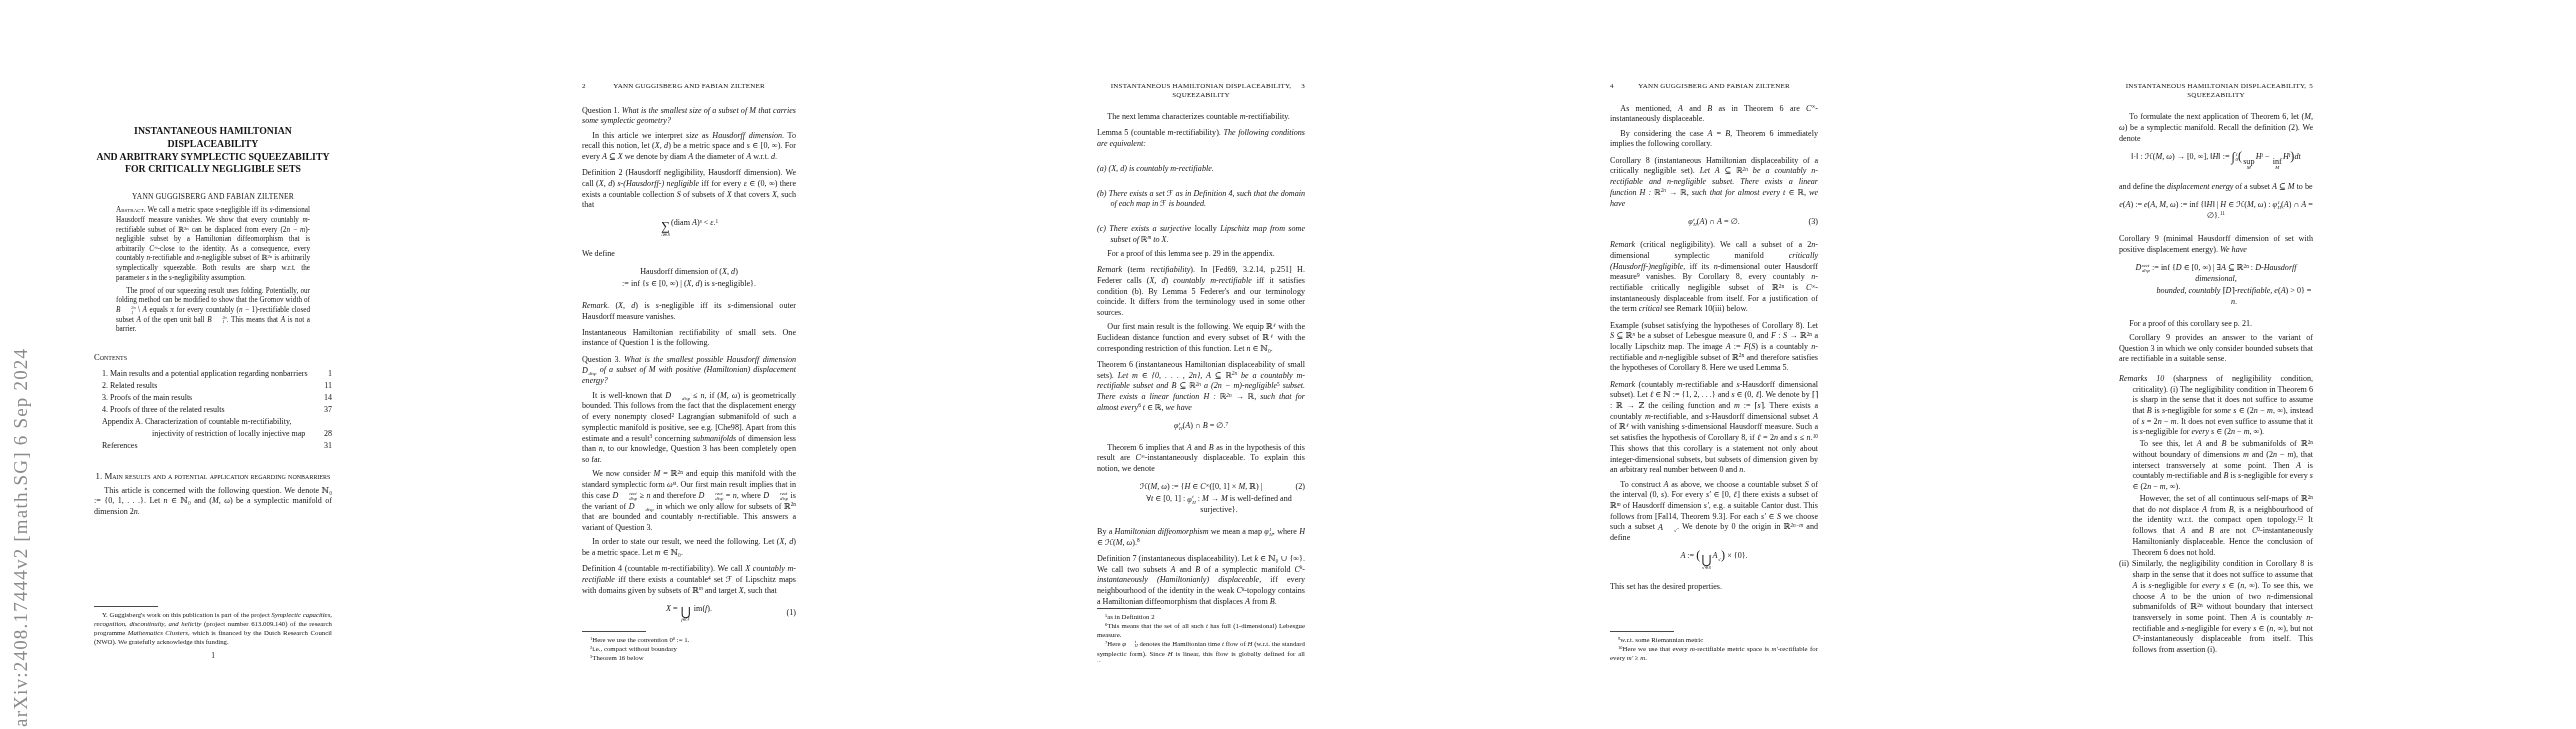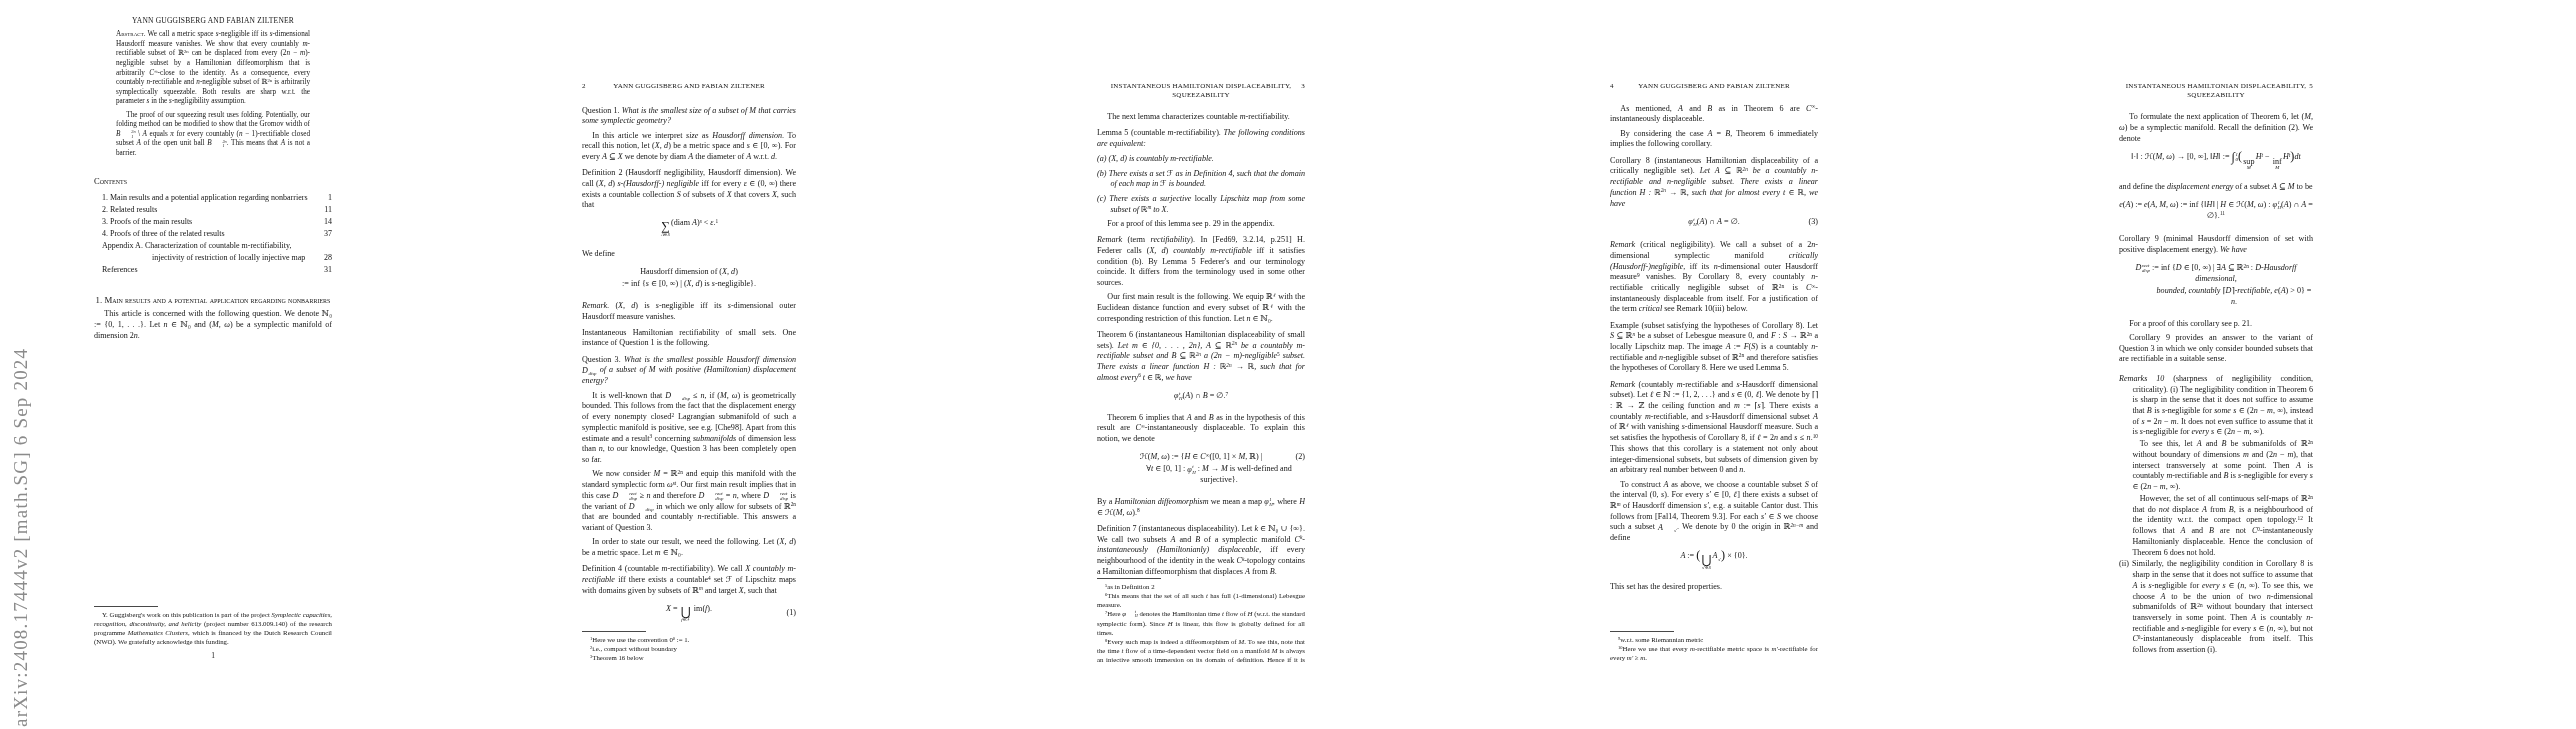--- a/index.html
+++ b/index.html
@@ -27,21 +27,21 @@
   .tochead{margin-top:17px;font-variant:small-caps;font-size:8.5px;}
   .toc{margin-top:5.5px;font-size:8px;line-height:12px;}
   .toc-row{display:flex;}
   .toc-label{flex:1;padding-left:58px;text-indent:-50px;text-align:left;}
   .toc-page{align-self:flex-end;padding-left:3.6px;}
   .sec{margin-top:18px;text-align:center;font-variant:small-caps;font-size:8.8px;line-height:12px;}
 
   .p{margin-top:3.6px;text-indent:10.3px;}
   .p.noind{text-indent:0;}
   .p.thm{margin-top:5.5px;}
-  .p.item{padding-left:13.4px;text-indent:-13.4px;margin-top:4px;}
+  .p.item{padding-left:13.4px;text-indent:-13.4px;margin-top:14px;}
   .p.rem-lead{padding-left:13.4px;text-indent:-13.4px;margin-top:9px;}
   .p.rem-body{padding-left:13.4px;text-indent:7.3px;margin-top:1.2px;}
   .p.rem-item{padding-left:13.4px;text-indent:-13.4px;margin-top:1.2px;}
 
   .eq{margin:5.5px 0 5.5px 0;text-align:center;text-indent:0;}
   .eqline{position:relative;margin:1.8px 0;}
   .eqline .tag{position:absolute;right:0;top:50%;transform:translateY(-50%);}
   .eqi2{padding-left:36px;}
 
   .fnrule{border-top:0.6px solid #484848;width:64px;margin:6px 0 3px 0;}
@@ -64,20 +64,25 @@
   .rop .intch{font-size:155%;vertical-align:-0.15em;}
   .sswrap{display:inline-block;font-size:60%;line-height:1.08;text-align:left;vertical-align:-0.42em;margin-left:0.6px;font-style:italic;}
   .sswrap .sst,.sswrap .ssb{display:block;}
 </style>
 </head>
 <body>
 
 <div id="canvas">
   <div class="watermark">arXiv:2408.17444v2  [math.SG]  6 Sep 2024</div>
   <div class="page" id="p1">
+      <div class="title">
+        <div>INSTANTANEOUS HAMILTONIAN DISPLACEABILITY</div>
+        <div>AND ARBITRARY SYMPLECTIC SQUEEZABILITY</div>
+        <div>FOR CRITICALLY NEGLIGIBLE SETS</div>
+      </div>
       <div class="authors">YANN GUGGISBERG AND FABIAN ZILTENER</div>
       <div class="p abs abs1 noind"><span class="sc">Abstract.</span>  We call a metric space <span class="i">s</span>-negligible iff its <span class="i">s</span>-dimensional Hausdorff measure vanishes.  We show that every countably <span class="i">m</span>-rectifiable subset of ℝ<span class="sup">2n</span> can be displaced from every (2<span class="i">n</span> − <span class="i">m</span>)-negligible subset by a Hamiltonian diffeomorphism that is arbitrarily <span class="i">C</span><span class="sup">∞</span>-close to the identity.  As a consequence, every countably <span class="i">n</span>-rectifiable and <span class="i">n</span>-negligible subset of ℝ<span class="sup">2n</span> is arbitrarily symplectically squeezable. Both results are sharp w.r.t. the parameter <span class="i">s</span> in the <span class="i">s</span>-negligibility assumption.</div>
       <div class="p abs">The proof of our squeezing result uses folding.  Potentially, our folding method can be modified to show that the Gromov width of <span class="rop i"><span class="opmain">B</span><span class="sswrap"><span class="sst">2n</span><span class="ssb">1</span></span></span> \ <span class="i">A</span> equals <span class="i">π</span> for every countably (<span class="i">n</span> − 1)-rectifiable closed subset <span class="i">A</span> of the open unit ball <span class="rop i"><span class="opmain">B</span><span class="sswrap"><span class="sst">2n</span><span class="ssb">1</span></span></span>.  This means that <span class="i">A</span> is not a barrier.</div>
       <div class="tochead"><span class="sc">Contents</span></div>
       <div class="toc">
         <div class="toc-row">
           <span class="toc-label">1.  Main results and a potential application regarding nonbarriers</span>
           <span class="toc-page">1</span>
         </div>
         <div class="toc-row">

